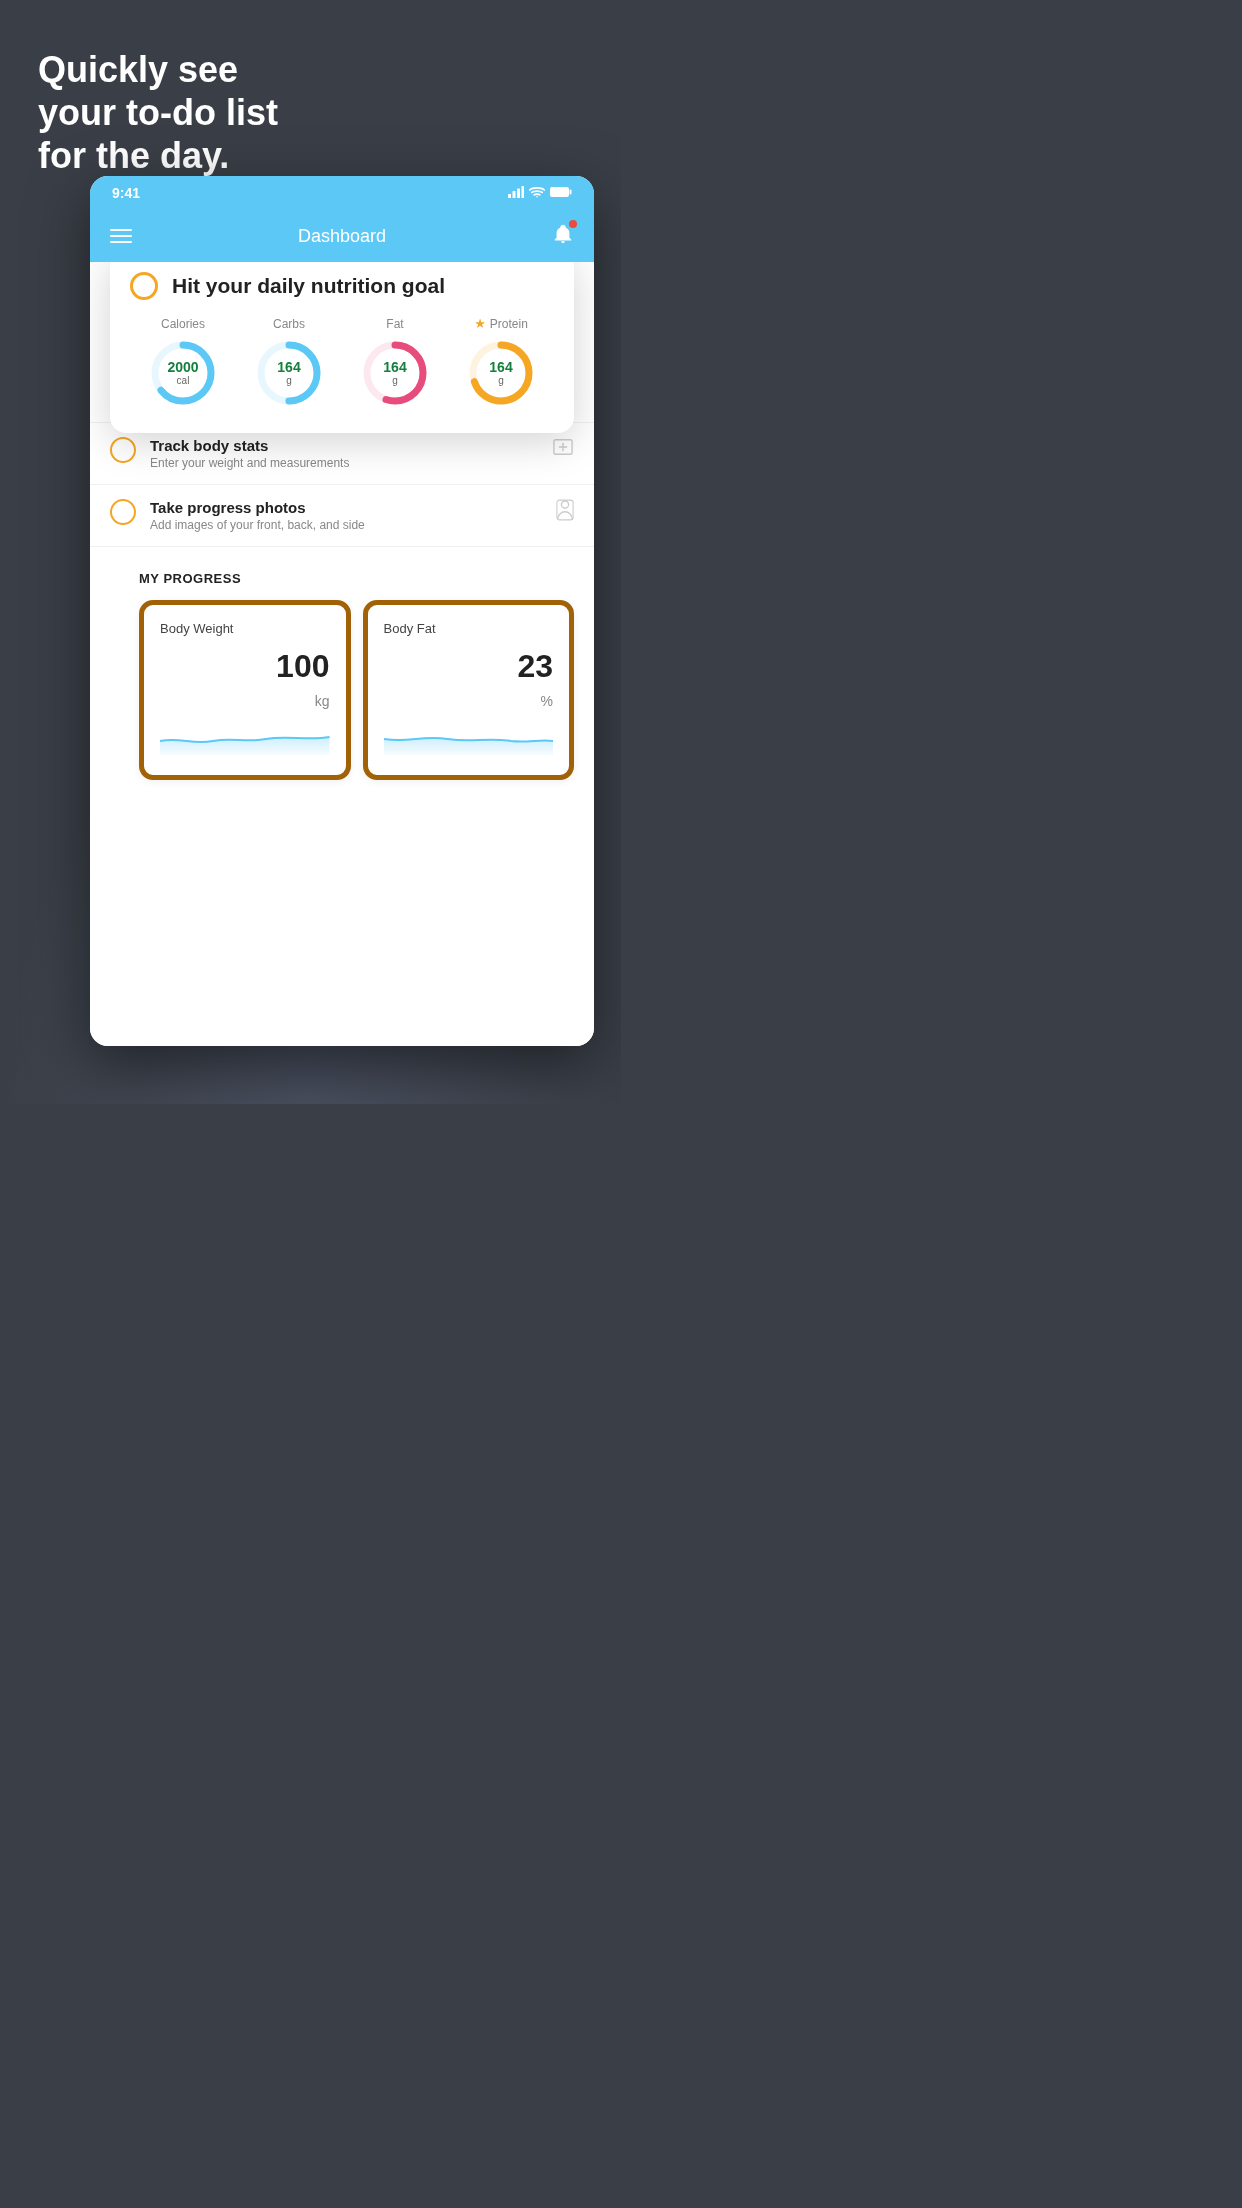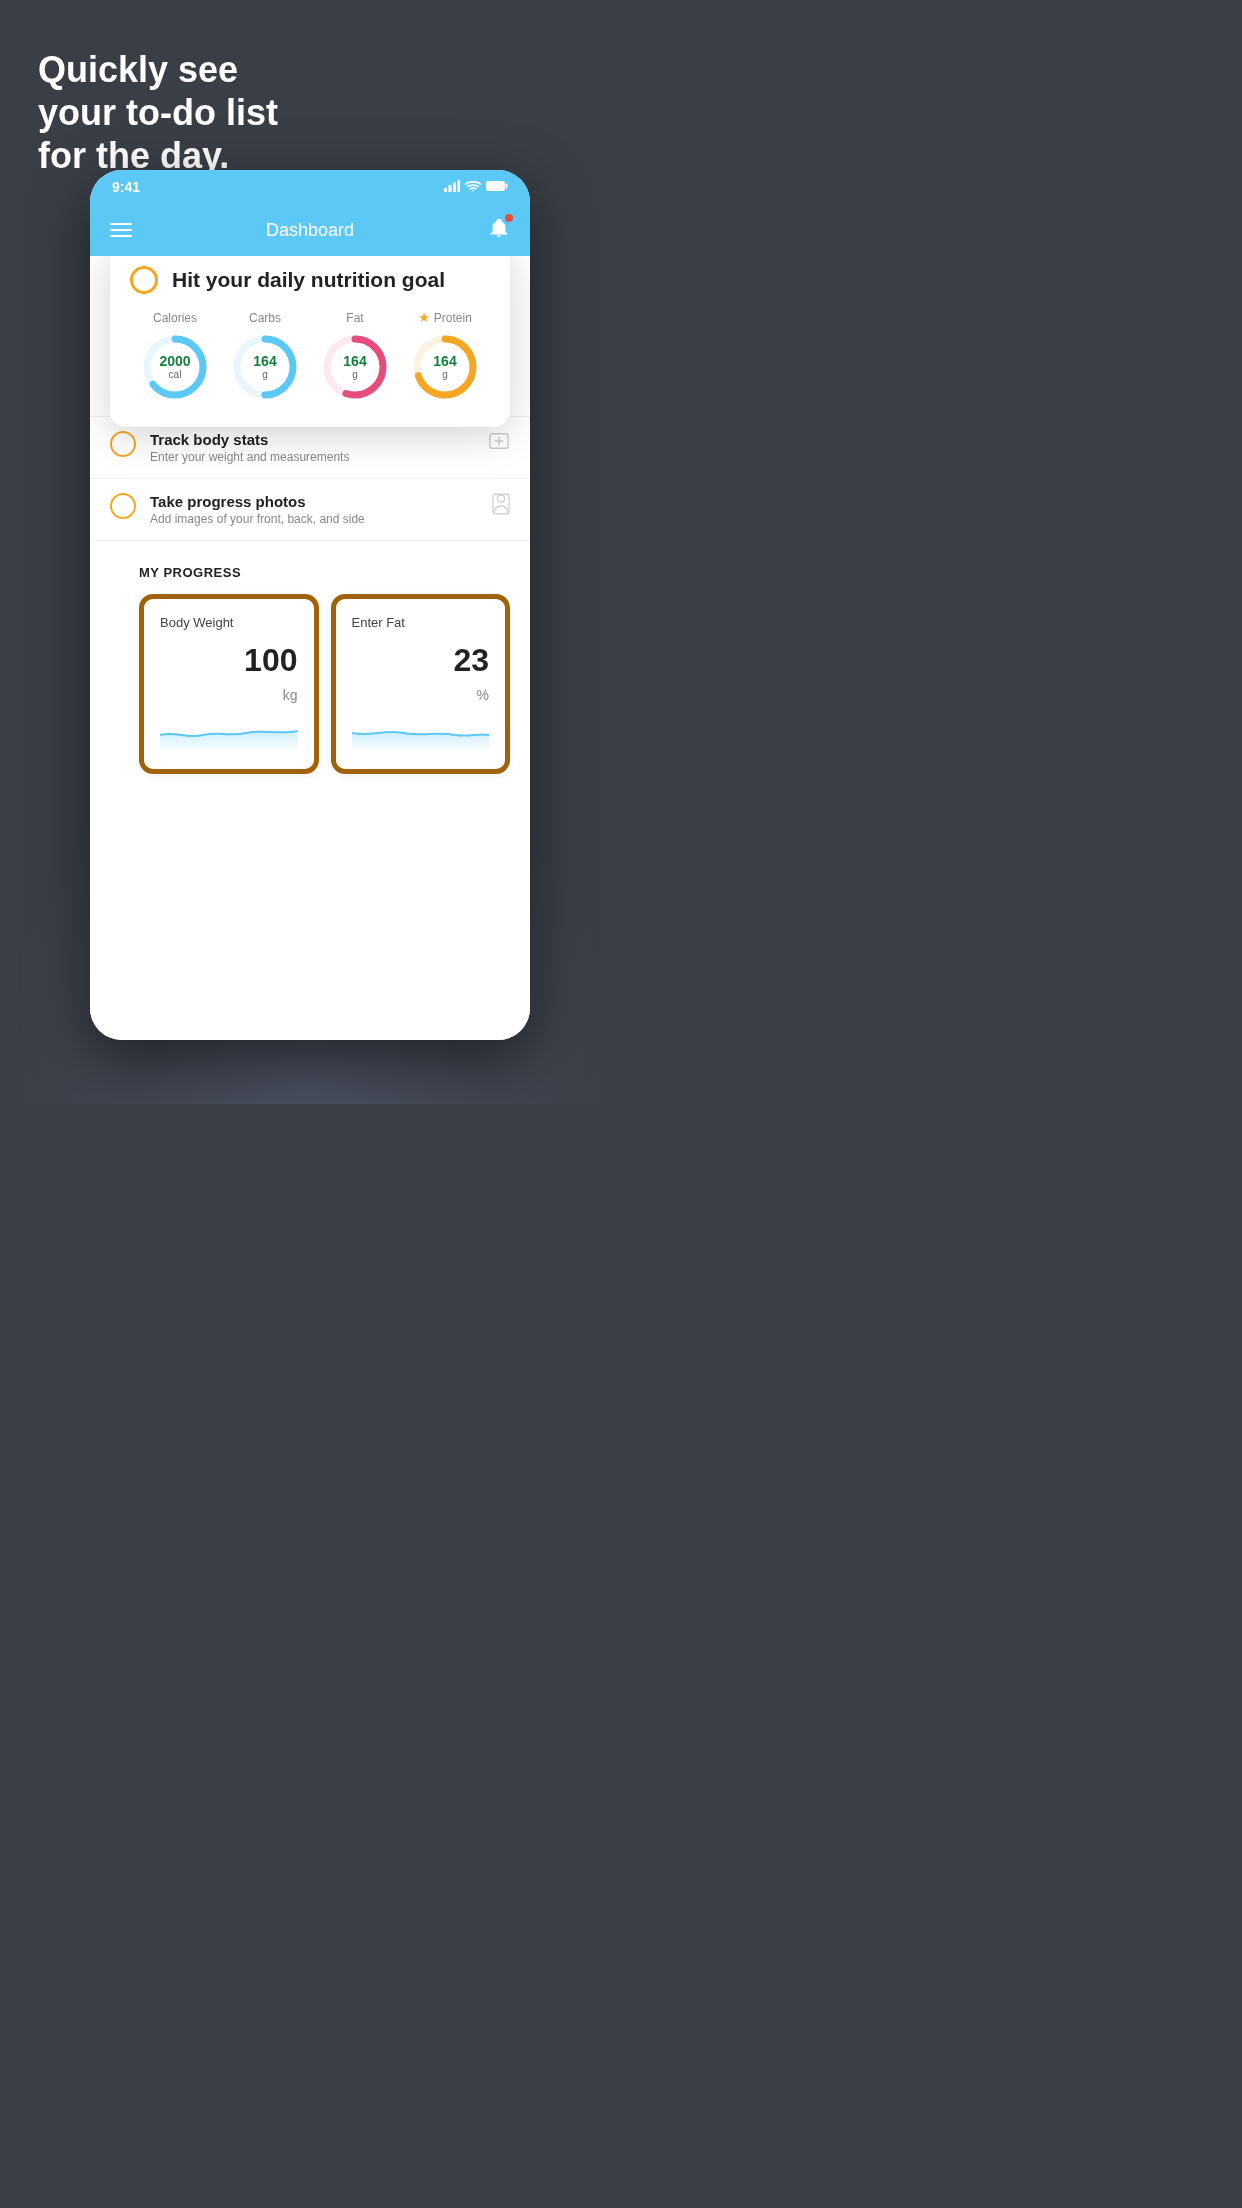--- a/index.html
+++ b/index.html
@@ -28,26 +28,26 @@
       left: 38px;
       color: white;
       font-size: 36px;
       font-weight: 800;
       line-height: 1.2;
     }
 
     
     .phone-frame {
       position: absolute;
-      top: 170px;
+      top: 176px;
       left: 90px;
-      width: 440px;
+      width: 504px;
       height: 870px;
       background: #f2f2f2;
-      border-radius: 32px;
+      border-radius: 18px;
       overflow: hidden;
       box-shadow: 0 20px 60px rgba(0,0,0,0.5);
     }
 
     
     .status-bar {
       background: #5bc8f5;
       height: 34px;
       display: flex;
       align-items: center;
@@ -513,21 +513,21 @@
                 <stop offset="0%" stop-color="#5bc8f5" stop-opacity="0.3"></stop>
                 <stop offset="100%" stop-color="#5bc8f5" stop-opacity="0.05"></stop>
               </linearGradient>
             </defs>
             <path d="M0 22 C20 18 30 26 50 22 C70 18 80 24 100 20 C120 16 140 22 160 18 L160 36 L0 36 Z" fill="url(#waveGrad1)"></path>
             <path d="M0 22 C20 18 30 26 50 22 C70 18 80 24 100 20 C120 16 140 22 160 18" fill="none" stroke="#5bc8f5" stroke-width="2"></path>
           </svg>
         </div>
 
         <div class="progress-card">
-          <div class="progress-card-title">Enter Fat</div>
+          <div class="progress-card-title">Body Fat</div>
           <div class="progress-value-row">
             <span class="progress-value">23</span>
             <span class="progress-unit">%</span>
           </div>
           <svg class="wave-chart" viewBox="0 0 160 36" preserveAspectRatio="none">
             <defs>
               <linearGradient id="waveGrad2" x1="0" y1="0" x2="0" y2="1">
                 <stop offset="0%" stop-color="#5bc8f5" stop-opacity="0.3"></stop>
                 <stop offset="100%" stop-color="#5bc8f5" stop-opacity="0.05"></stop>
               </linearGradient>

